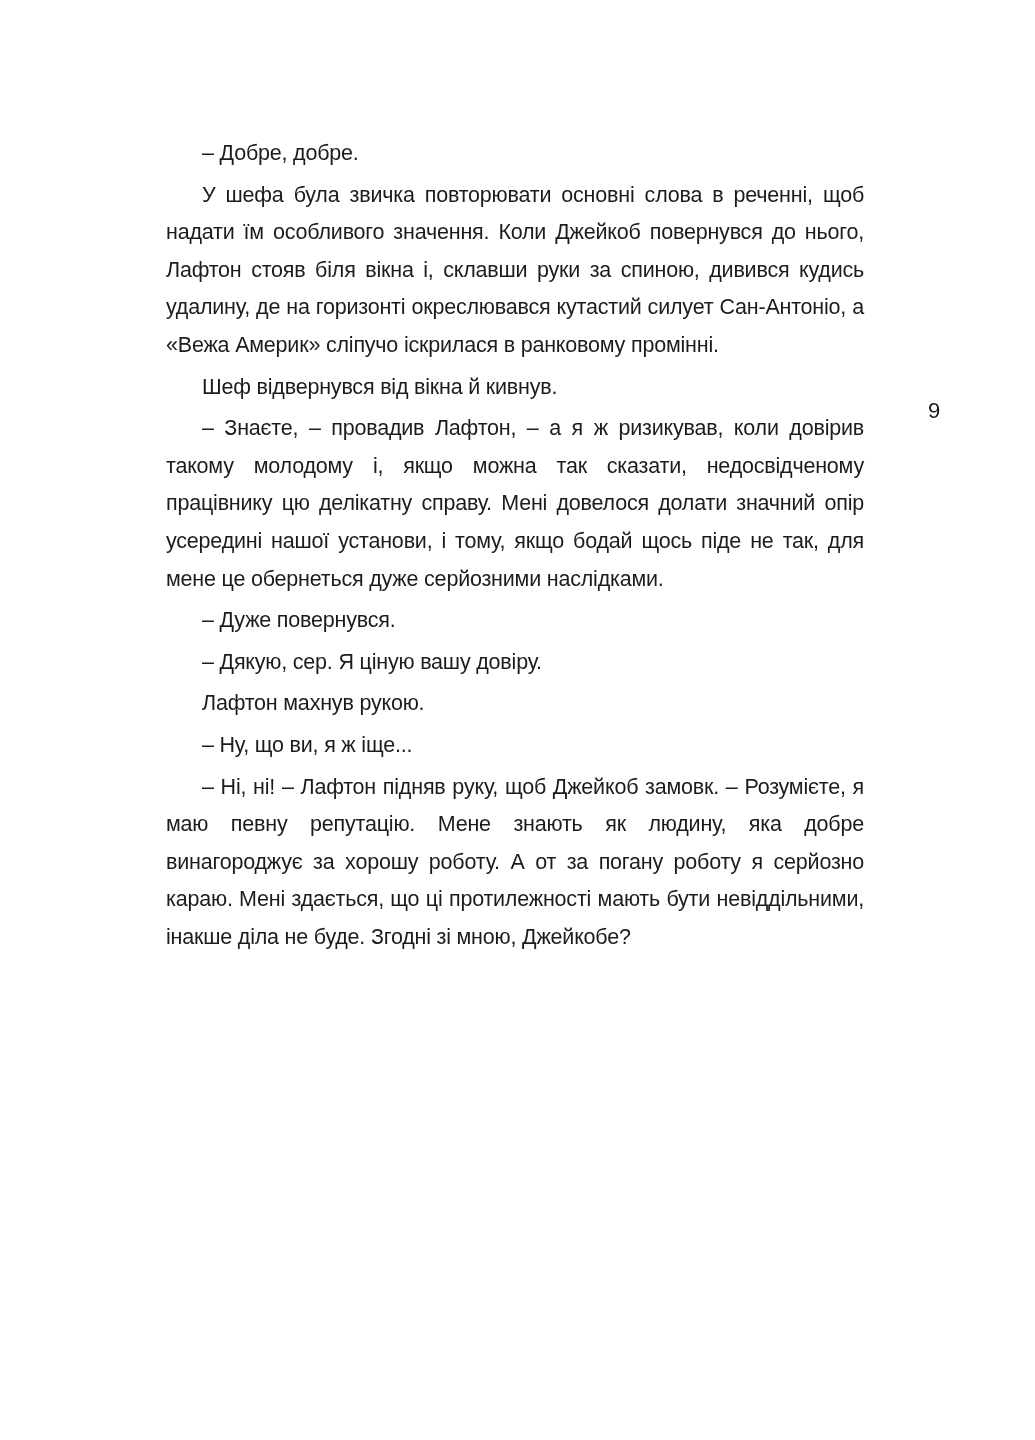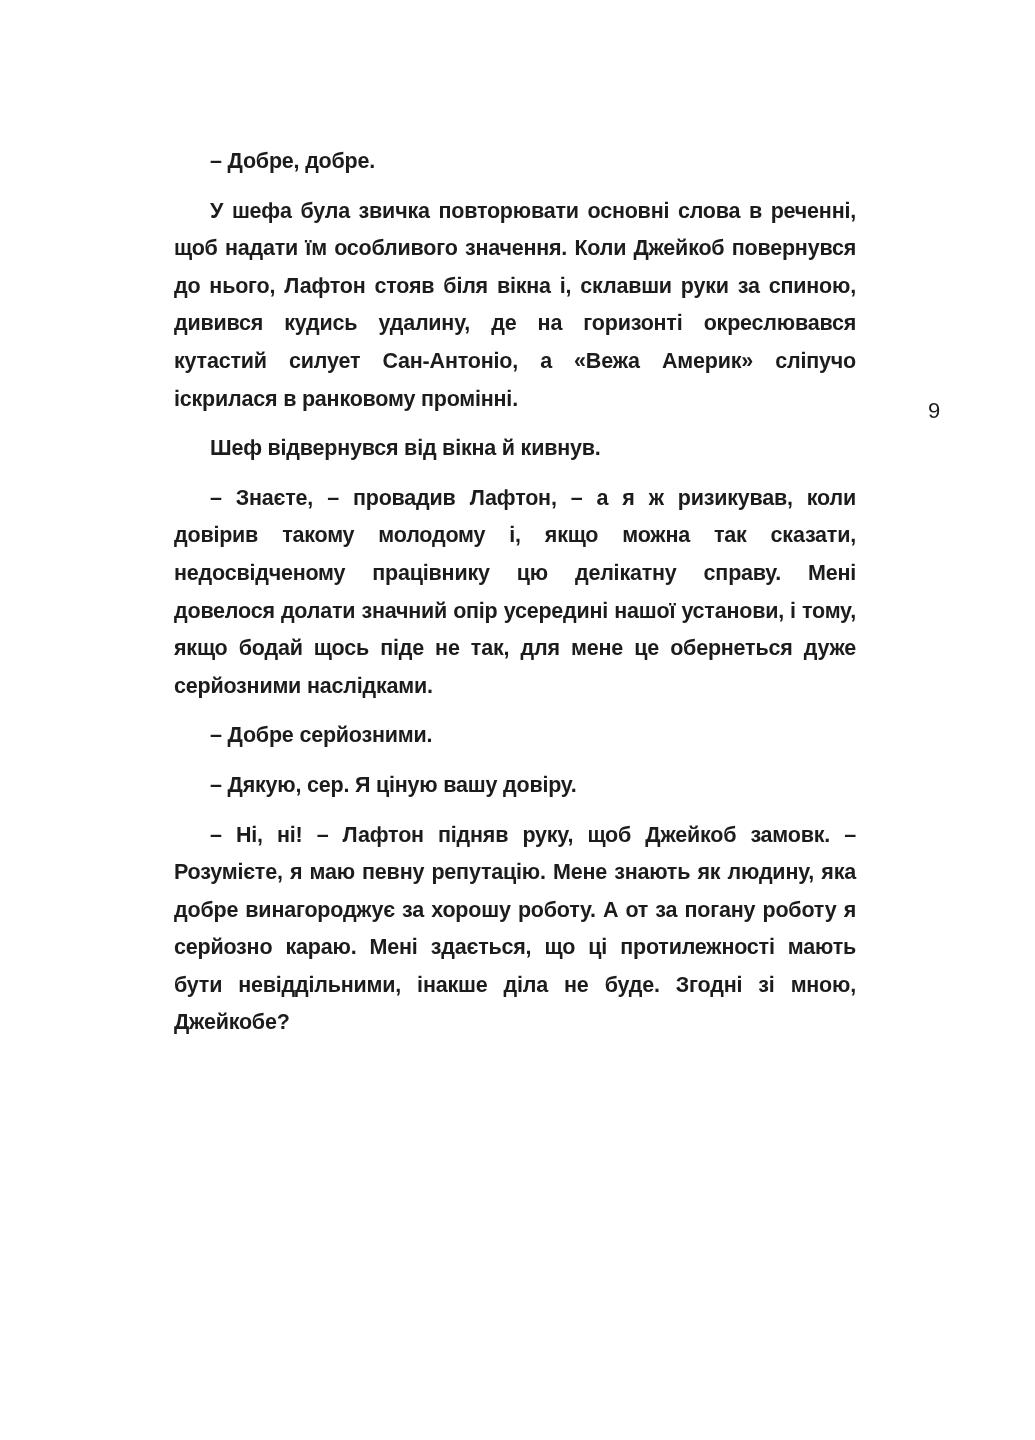--- a/index.html
+++ b/index.html
@@ -27,42 +27,43 @@
       top: 131px;
       width: 706px;
       font-family: "Liberation Sans", sans-serif;
       font-size: 21.5px;
       line-height: 37.6px;
       color: #1c1c1c;
       text-align: justify;
       letter-spacing: -0.2px;
     }
     .para {
-      margin: 12px;
+      margin: 4px;
       text-indent: 36px;
       hyphens: manual;
-      font-weight: bold;
     }
     .page-number {
       position: absolute;
       left: 928px;
       top: 396px;
       font-family: "Liberation Sans", sans-serif;
       font-size: 22px;
       line-height: 30px;
       color: #1c1c1c;
     }
   </style>
 </head>
 <body>
 
 <div class="page">
   <div class="text-block">
     <p class="para">– Добре, добре.</p>
     <p class="para">У шефа була звичка повторювати основні слова в реченні, щоб надати їм особливого значення. Коли Джейкоб повернувся до нього, Лафтон стояв біля вікна і, склавши руки за спиною, дивився кудись удалину, де на горизонті окреслювався кутастий силует Сан-Антоніо, а «Вежа Америк» сліпучо іскрилася в ран­ковому промінні.</p>
     <p class="para">Шеф відвернувся від вікна й кивнув.</p>
     <p class="para">– Знаєте, – провадив Лафтон, – а я ж ризикував, коли довірив такому молодому і, якщо можна так сказати, недосвідченому працівнику цю делікатну справу. Мені довелося долати значний опір усередині нашої установи, і тому, якщо бодай щось піде не так, для мене це обернеться дуже серйозними наслідками.</p>
-    <p class="para">– Добре серйозними.</p>
+    <p class="para">– Дуже повернувся.</p>
     <p class="para">– Дякую, сер. Я ціную вашу довіру.</p>
+    <p class="para">Лафтон махнув рукою.</p>
+    <p class="para">– Ну, що ви, я ж іще...</p>
     <p class="para">– Ні, ні! – Лафтон підняв руку, щоб Джейкоб замовк. – Розумієте, я маю певну репутацію. Мене знають як людину, яка добре винагороджує за хорошу роботу. А от за погану роботу я серйозно караю. Мені здається, що ці протилежності мають бути невіддільними, інакше діла не буде. Згодні зі мною, Джейкобе?</p>
   </div>
   <div class="page-number">9</div>
 </div>
 
 </body></html>

